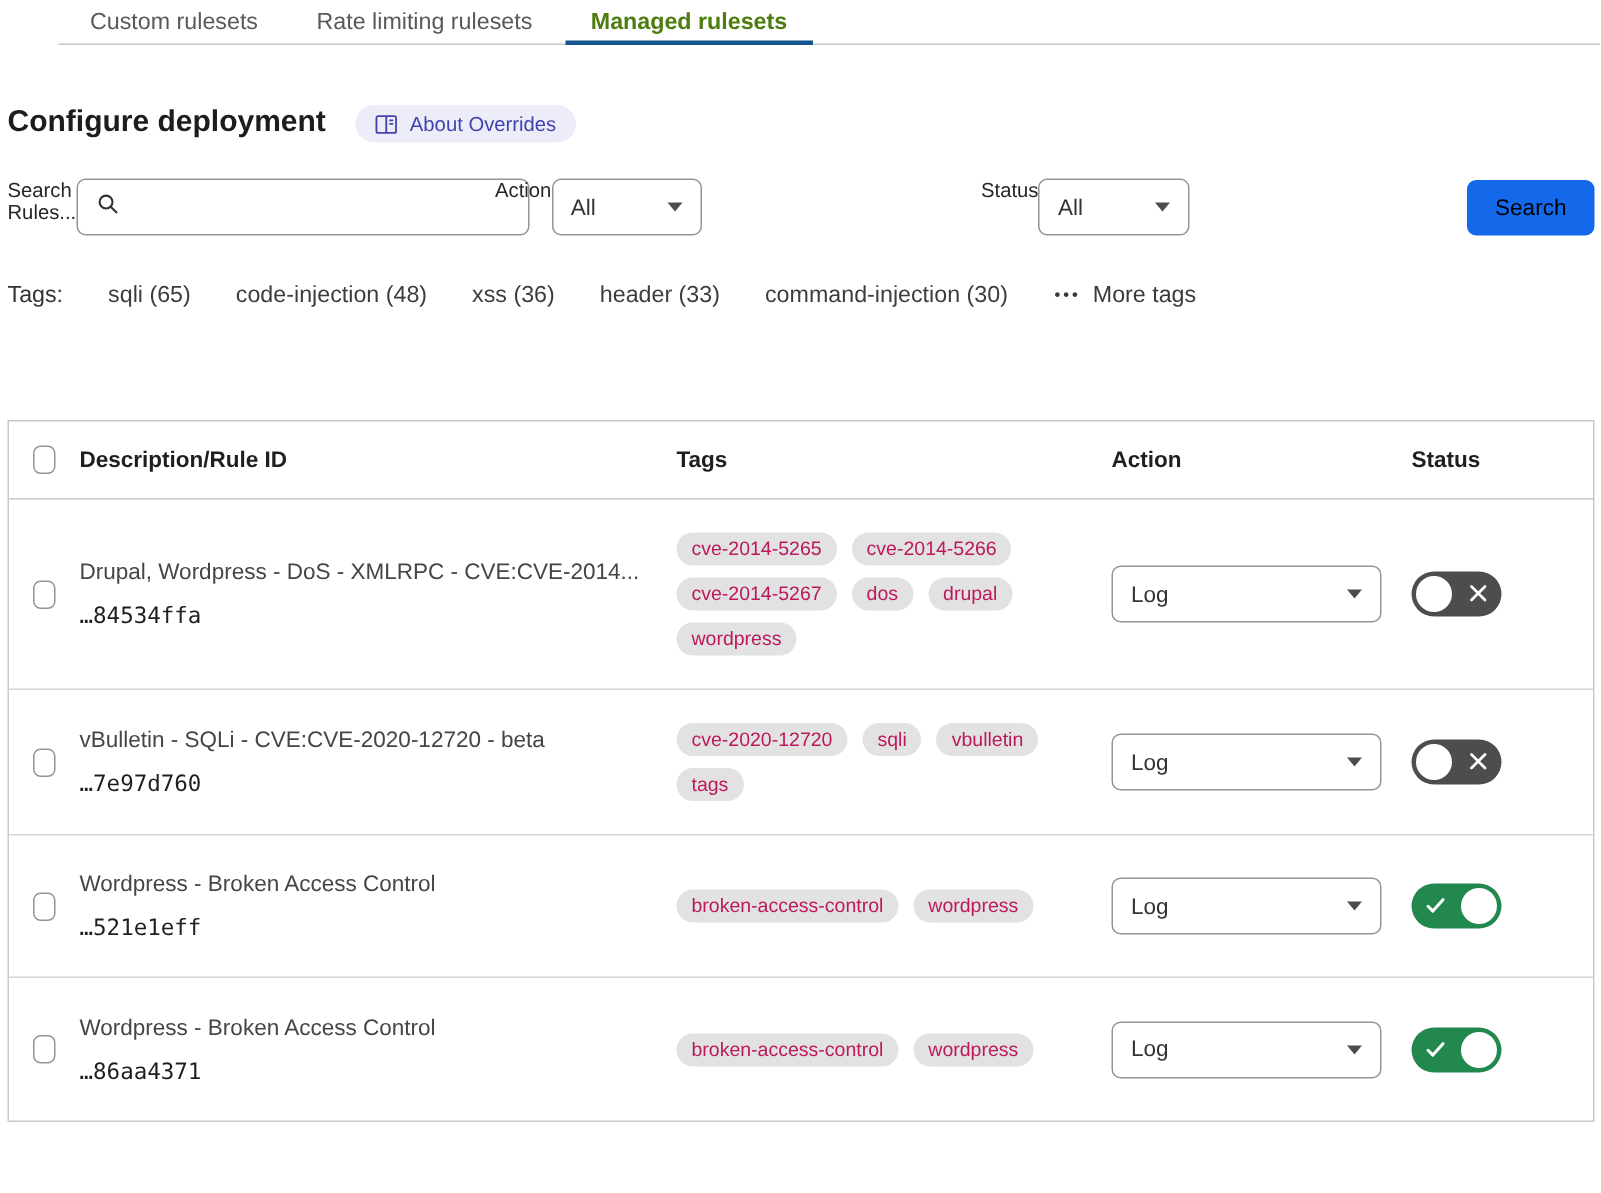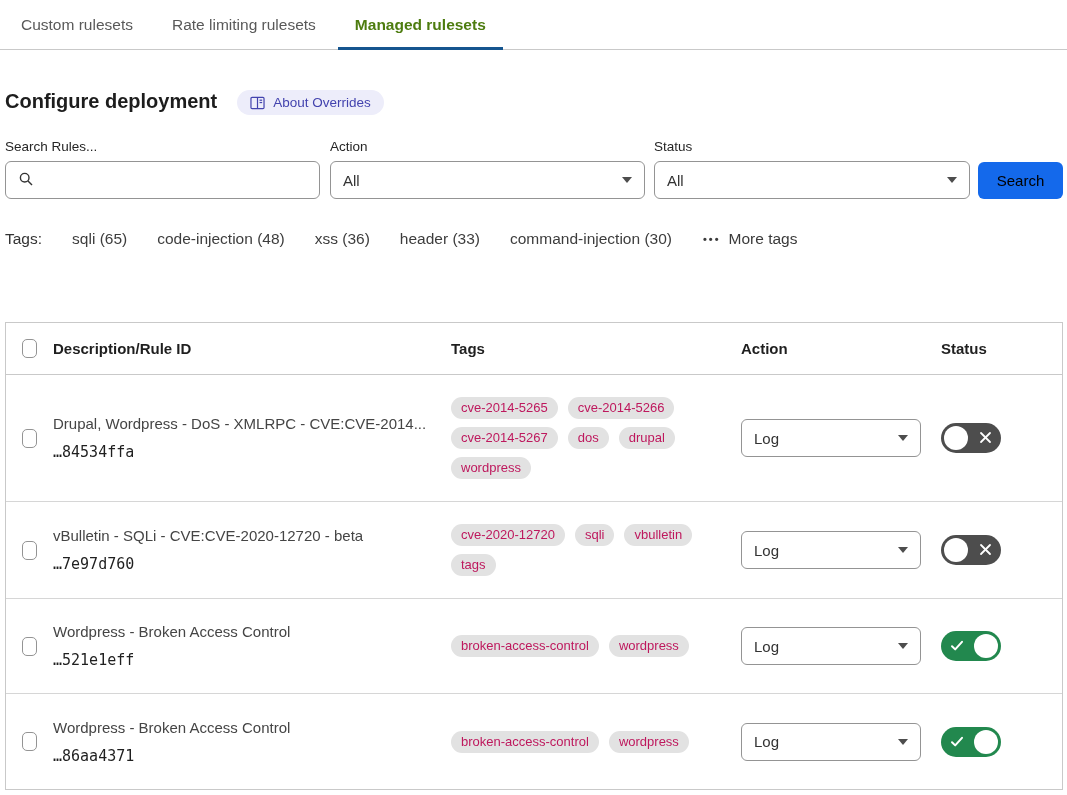--- a/index.html
+++ b/index.html
@@ -7,22 +7,23 @@
   body {
     width: 1067px; height: 795px; overflow: hidden;
     background: #ffffff;
     font-family: "Liberation Sans", sans-serif;
     color: #333;
   }
 
   
   .tabbar {
     display: flex; align-items: stretch;
-    height: 50px; padding-left: 4px;
+    height: 30px; padding-left: 4px;
     border-bottom: 1px solid #c9c9c9;
+    margin-left: 39px;
   }
   .tab {
     position: relative;
     display: flex; align-items: center;
     padding: 0 17px; margin-right: 5px;
     font-size: 15.5px; color: #595959;
     cursor: pointer; white-space: nowrap;
   }
   .tab.active { color: #4d7c0f; font-weight: bold; text-align: right; }
   .tab.active::after {
@@ -38,21 +39,21 @@
   .badge {
     display: inline-flex; align-items: center; gap: 8px;
     margin-left: 20px; padding: 5px 13px;
     background: #ededfa; color: #4343ae;
     font-size: 13.5px; border-radius: 14px; cursor: pointer;
   }
   .badge svg { display: block; }
 
   
   .filters { display: flex; margin-top: 24px; }
-  .field { display: flex; flex-direction: column; }
+  .field { display: flex; flex-direction: row; }
   .field-label { font-size: 13.5px; color: #262626; margin-bottom: 7px; }
   .control {
     height: 38px; border: 1px solid #949494; border-radius: 6px;
     background: #fff; display: flex; align-items: center;
     padding: 0 12px; font-size: 15px; color: #333; gap: 48px;
   }
   .f-search { width: 315px; }
   .f-action { width: 315px; margin-left: 10px; }
   .f-status { width: 316px; margin-left: 9px; }
   .f-btn { margin-left: 8px; display: flex; align-items: flex-end; }

